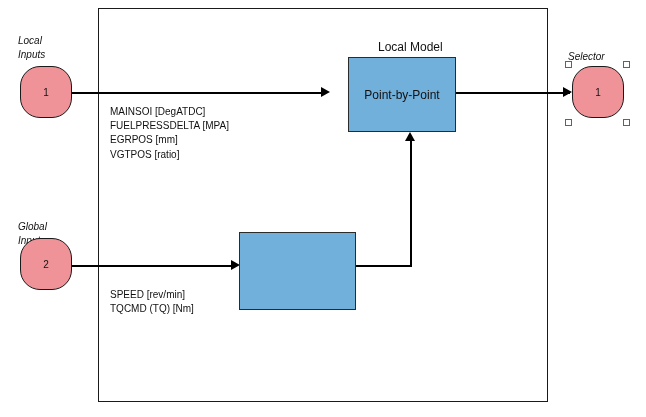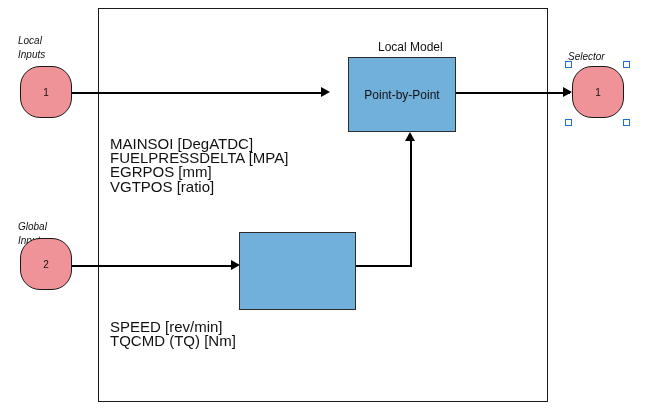--- a/index.html
+++ b/index.html
@@ -98,25 +98,24 @@
     position: absolute;
     width: 0;
     height: 0;
     border-bottom: 9px solid #000000;
     border-left: 5px solid transparent;
     border-right: 5px solid transparent;
   }
   
   .signal-list {
     position: absolute;
-    font-size: 15px;
+    font-size: 10px;
     color: #111111;
     line-height: 14.2px;
     white-space: pre;
-    margin-top: 32px;
   }
   
   .handle {
     position: absolute;
     width: 7px;
     height: 7px;
     background: #ffffff;
     border: 1.4px solid #1f6fd0;
     box-sizing: border-box;
   }

